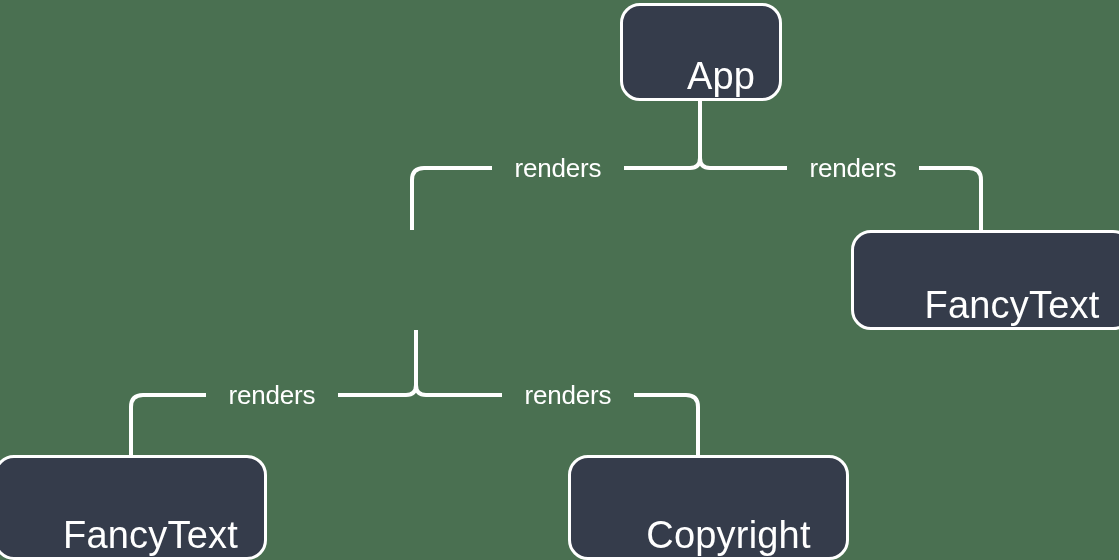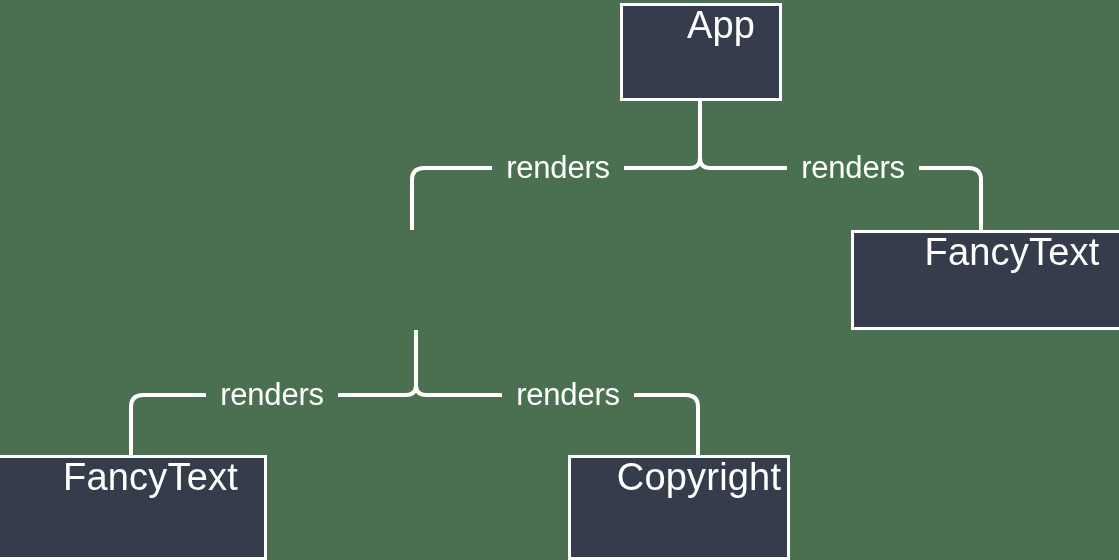--- a/index.html
+++ b/index.html
@@ -23,51 +23,51 @@
     top: 0;
     left: 0;
     width: 1119px;
     height: 560px;
   }
   .node {
     position: absolute;
     box-sizing: border-box;
     background: #353c4b;
     border: 3px solid #ffffff;
-    border-radius: 0;
+    border-radius: 20px;
     display: flex;
-    align-items: flex-start;
+    align-items: flex-end;
     justify-content: center;
     color: #ffffff;
     font-size: 38px;
     font-weight: 400;
     letter-spacing: 0.2px;
     white-space: nowrap;
     padding-left: 40px;
   }
   .node-label {
     display: block;
     line-height: 1;
     padding-bottom: 3px;
   }
   .edge-label {
     position: absolute;
     color: #ffffff;
-    font-size: 31px;
+    font-size: 26px;
     font-weight: 500;
     white-space: nowrap;
     transform: translate(-50%, -50%);
     letter-spacing: -0.2px;
   }
   
   #node-app          { left: 620px;  top: 3px;   width: 162px; height: 98px; }
   #node-inspiration  { left: 198px;  top: 230px; width: 463px; height: 100px; }
   #node-fancytext-right { left: 851px; top: 230px; width: 282px; height: 100px; }
   #node-fancytext-left  { left: -6px;  top: 455px; width: 273px; height: 105px; }
-  #node-copyright       { left: 568px; top: 455px; width: 222px; height: 105px; }
+  #node-copyright       { left: 568px; top: 455px; width: 281px; height: 105px; }
 
   
   #label-app-inspiration   { left: 558px; top: 168px; }
   #label-app-fancytext     { left: 853px; top: 168px; }
   #label-insp-fancytext    { left: 272px; top: 395px; }
   #label-insp-copyright    { left: 568px; top: 395px; }
 </style>
 </head>
 <body>
 

